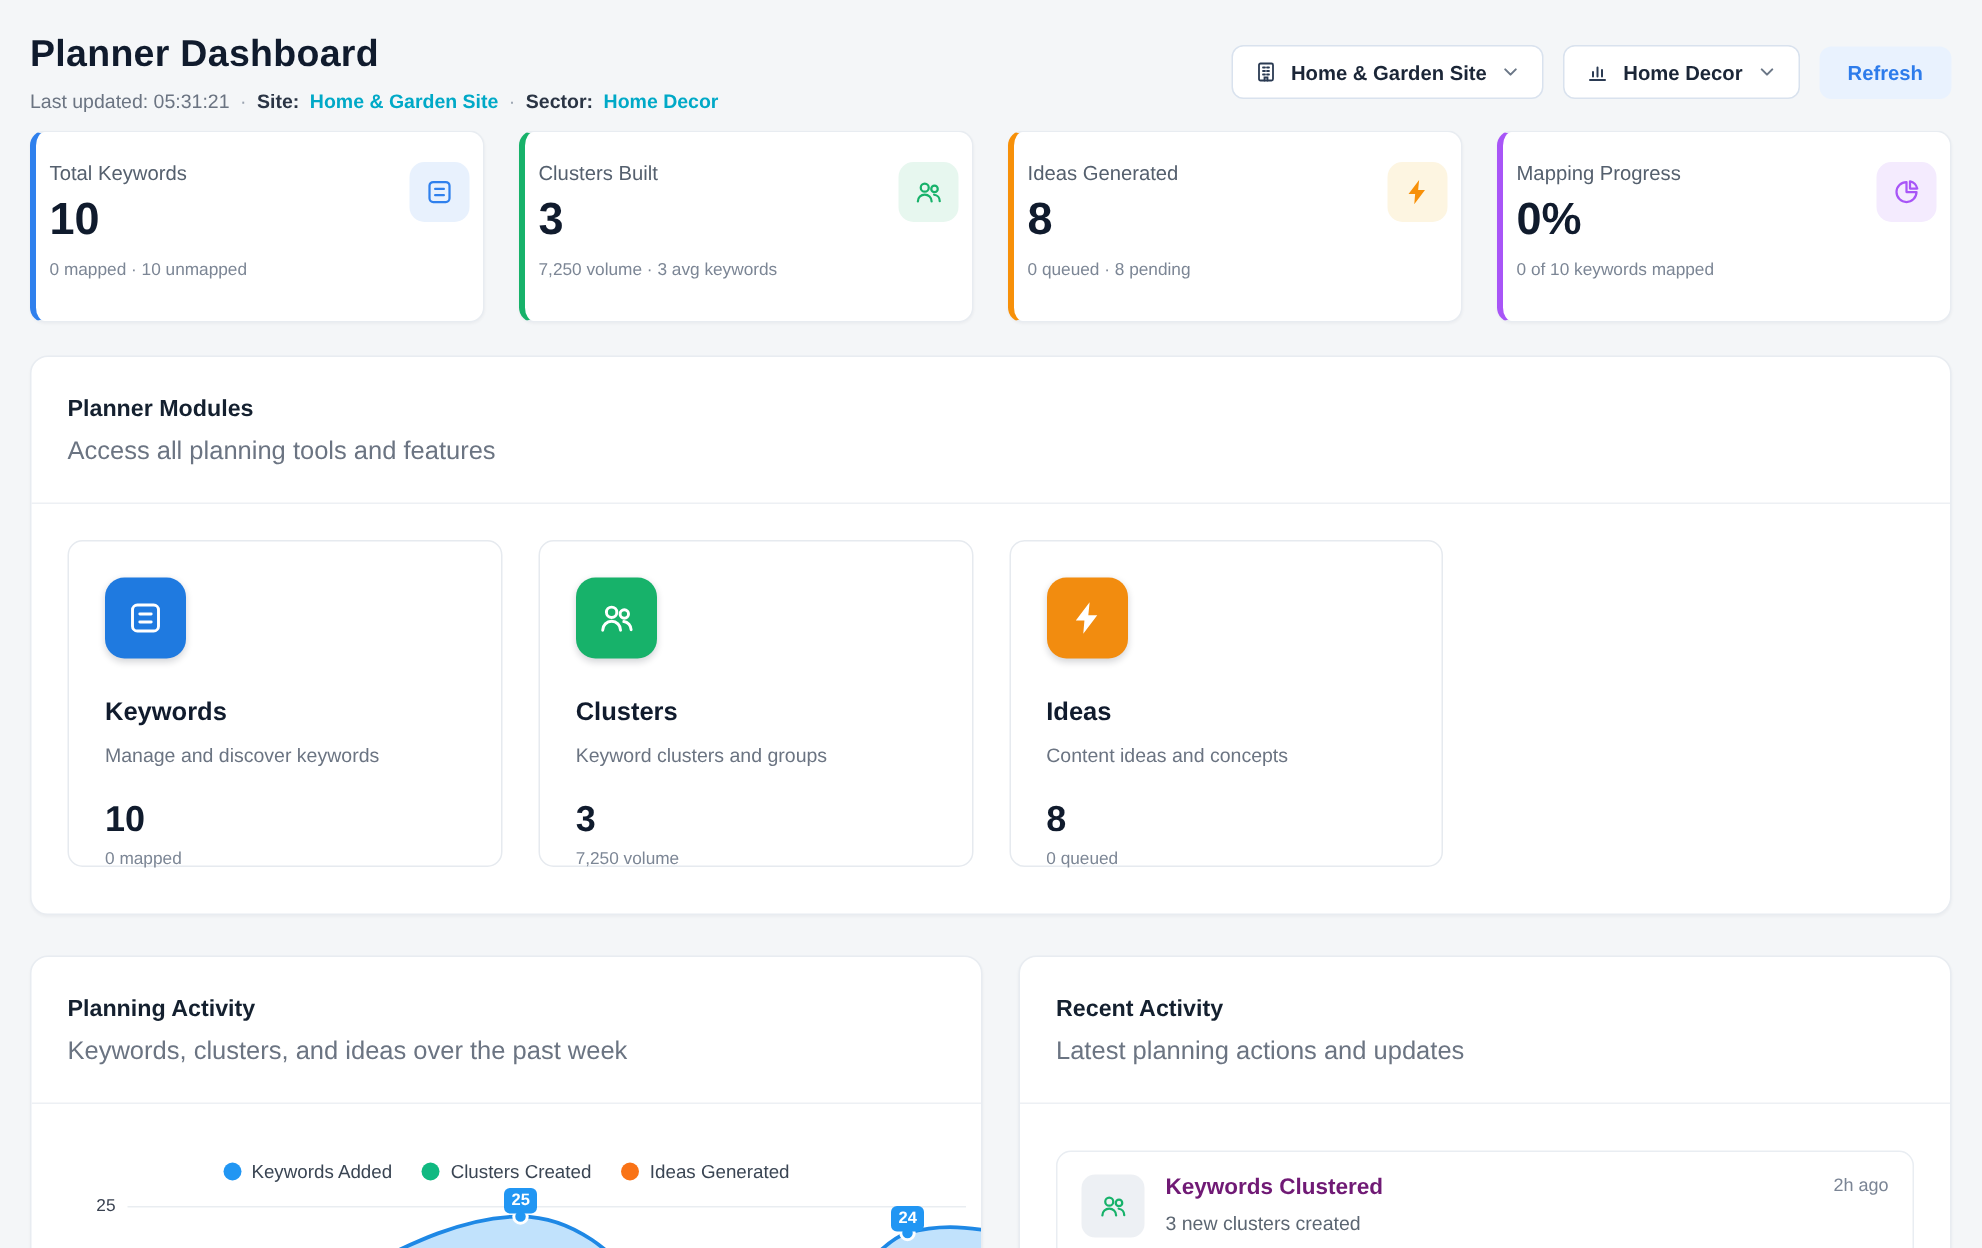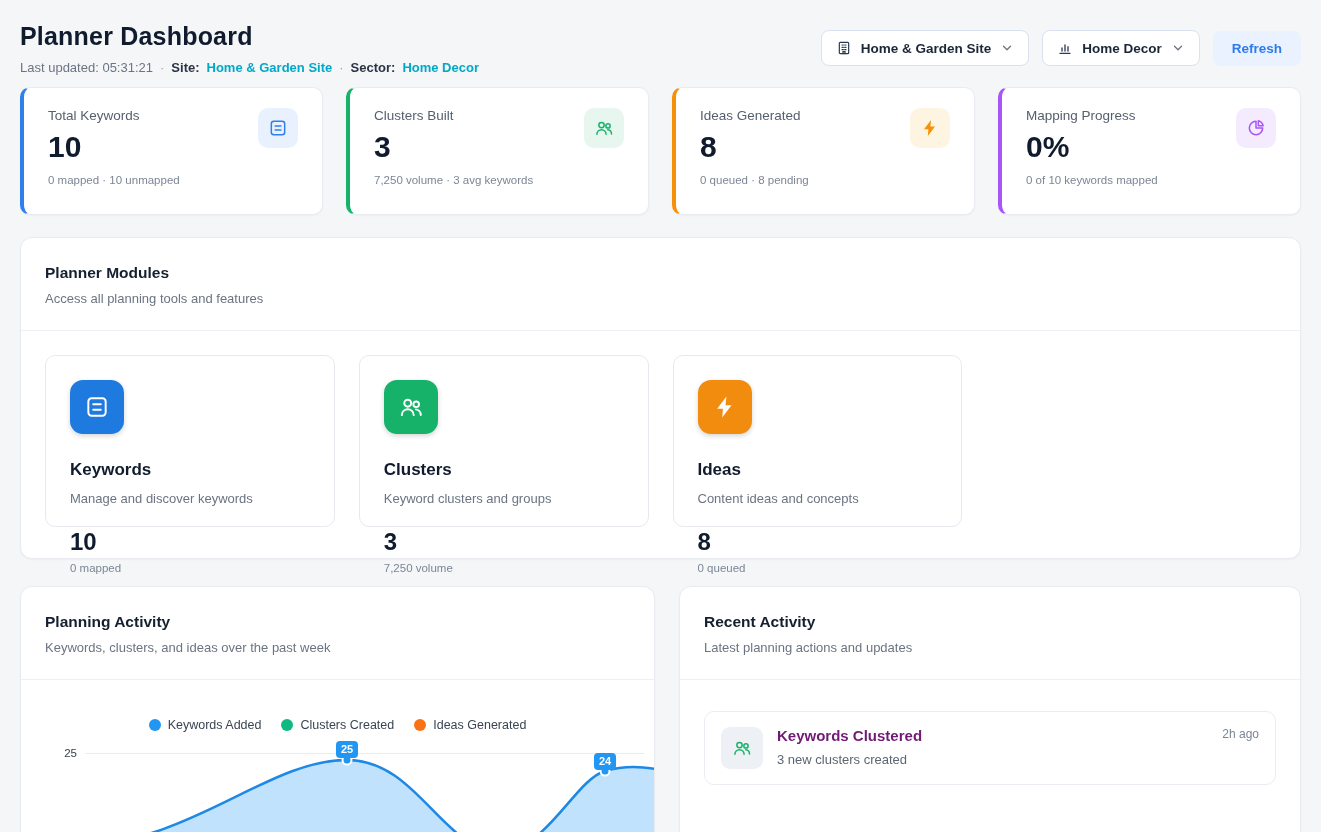--- a/index.html
+++ b/index.html
@@ -31,45 +31,45 @@
   .refresh-btn {
     background: #e9f2fe; color: #2e7ceb; border: none; border-radius: 8px;
     padding: 10px 19px; font-size: 13.5px; font-weight: 700; cursor: pointer; font-family: inherit;
   }
   svg { display: block; width: 100%; height: 100%; }
 
   
   .stats-row { margin-top: 12px; display: grid; grid-template-columns: repeat(4, 1fr); gap: 23px; }
   .stat-card {
     background: #fff; border: 1px solid #e8ecf1; border-left: 4px solid var(--accent, #2f80ed);
-    border-radius: 10px; height: 128px; padding: 20px 24px 16px;
+    border-radius: 10px; height: 128px; padding: 20px 9px 16px;
     display: flex; justify-content: space-between;
     box-shadow: 0 1px 2px rgba(16,24,40,.04);
   }
   .stat-label { font-size: 13.5px; color: #55606e; font-weight: 500; }
   .stat-value { font-size: 30px; font-weight: 800; color: #101b2d; margin-top: 7px; }
   .stat-detail { font-size: 11.5px; color: #7c8695; margin-top: 10px; }
   .stat-icon {
     width: 40px; height: 40px; border-radius: 10px; flex: 0 0 auto;
     display: flex; align-items: center; justify-content: center;
   }
   .stat-icon svg { width: 20px; height: 20px; }
 
   
   .modules-card {
     margin-top: 22px; background: #fff; border: 1px solid #e8ecf1; border-radius: 12px;
     box-shadow: 0 1px 2px rgba(16,24,40,.04);
   }
   .card-head { padding: 26px 24px 24px; }
   .card-head h2 { font-size: 15.5px; font-weight: 800; color: #14202f; }
-  .card-head p { font-size: 13px; color: #6b7482; margin-top: 9px; }
+  .card-head p { font-size: 17px; color: #6b7482; margin-top: 9px; }
   .divider { height: 1px; background: #edf0f4; }
   .modules-grid { display: grid; grid-template-columns: repeat(4, 1fr); gap: 24px; padding: 24px 24px 31px; }
   .module-card {
-    border: 1px solid #e6eaef; border-radius: 10px; padding: 24px; height: 172px;
+    border: 1px solid #e6eaef; border-radius: 10px; padding: 24px; height: 218px;
     background: #fff; cursor: pointer;
   }
   .module-icon {
     width: 54px; height: 54px; border-radius: 13px; color: #fff;
     display: flex; align-items: center; justify-content: center;
     box-shadow: 0 2px 5px rgba(16,24,40,.18);
   }
   .module-icon svg { width: 26px; height: 26px; }
   .module-title { margin-top: 26px; font-size: 17px; font-weight: 800; color: #101b2d; }
   .module-desc { margin-top: 11px; font-size: 13px; color: #6b7482; }

